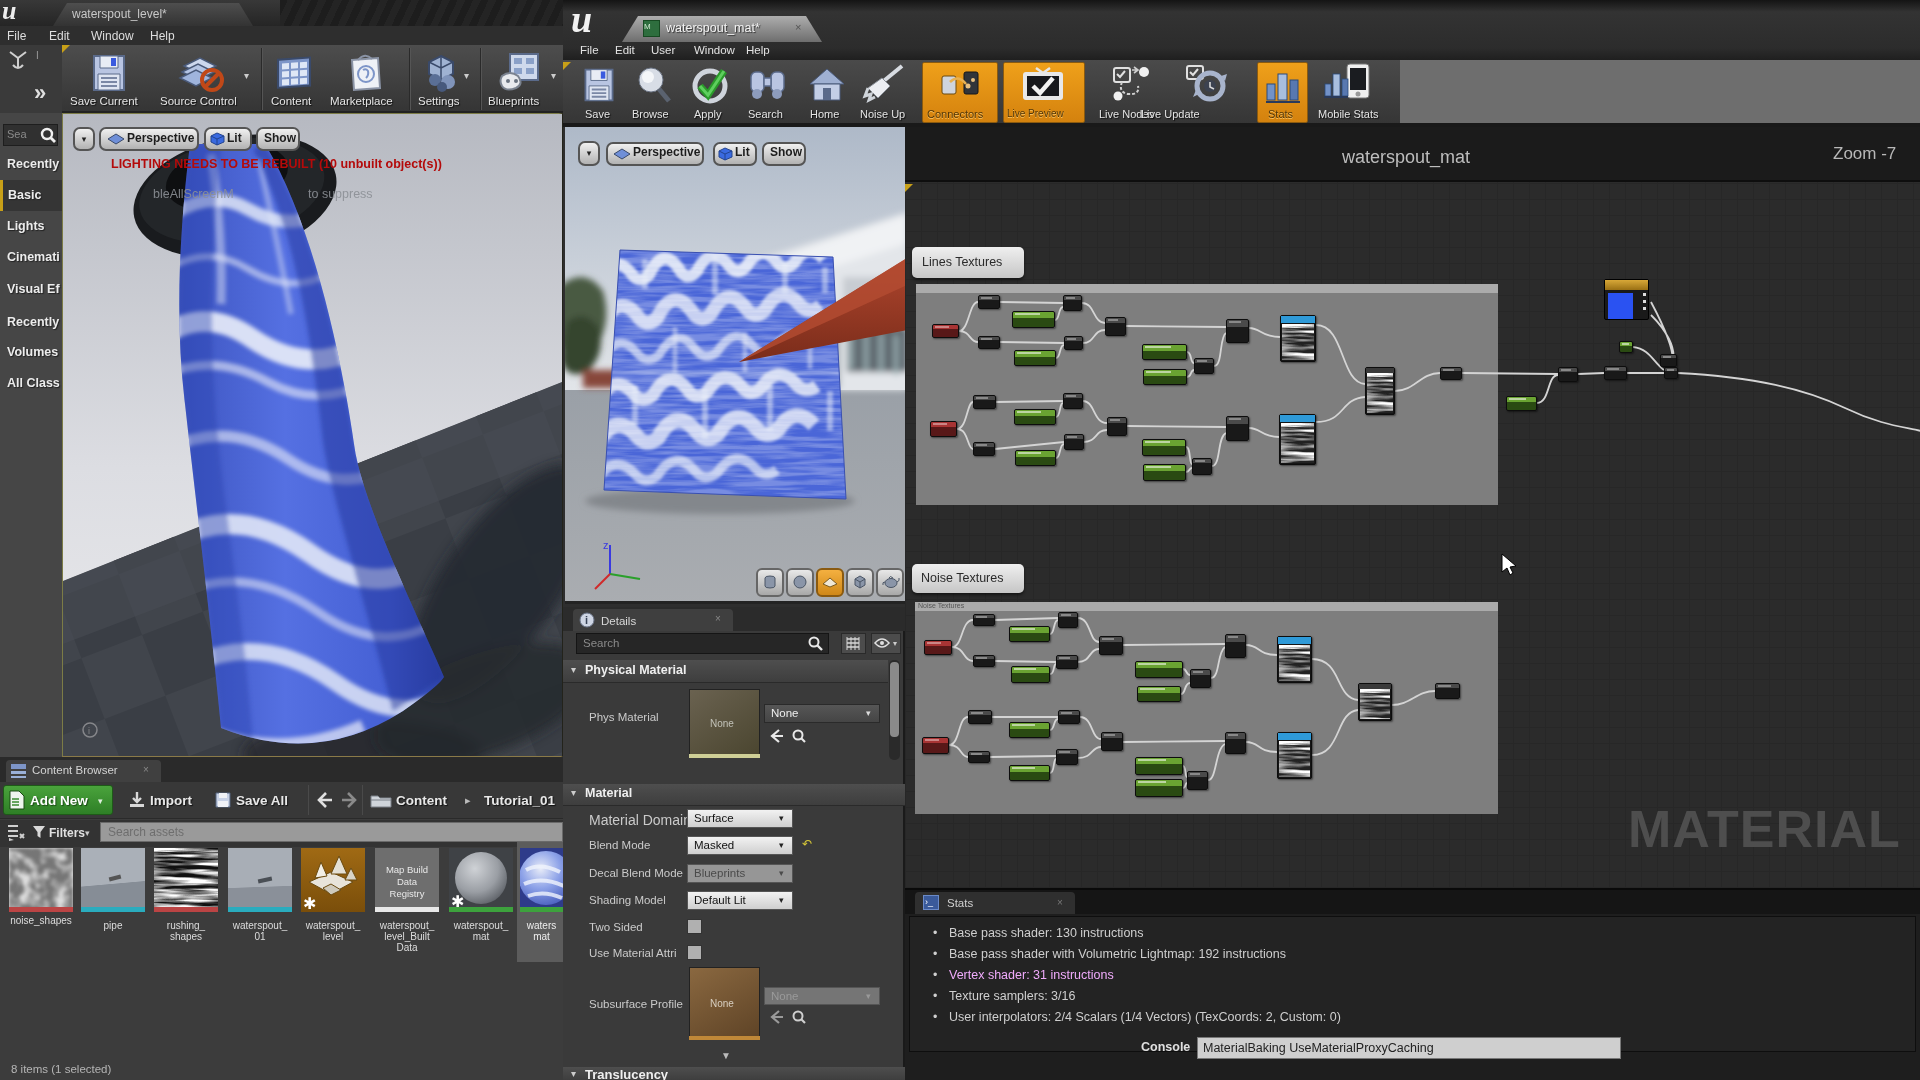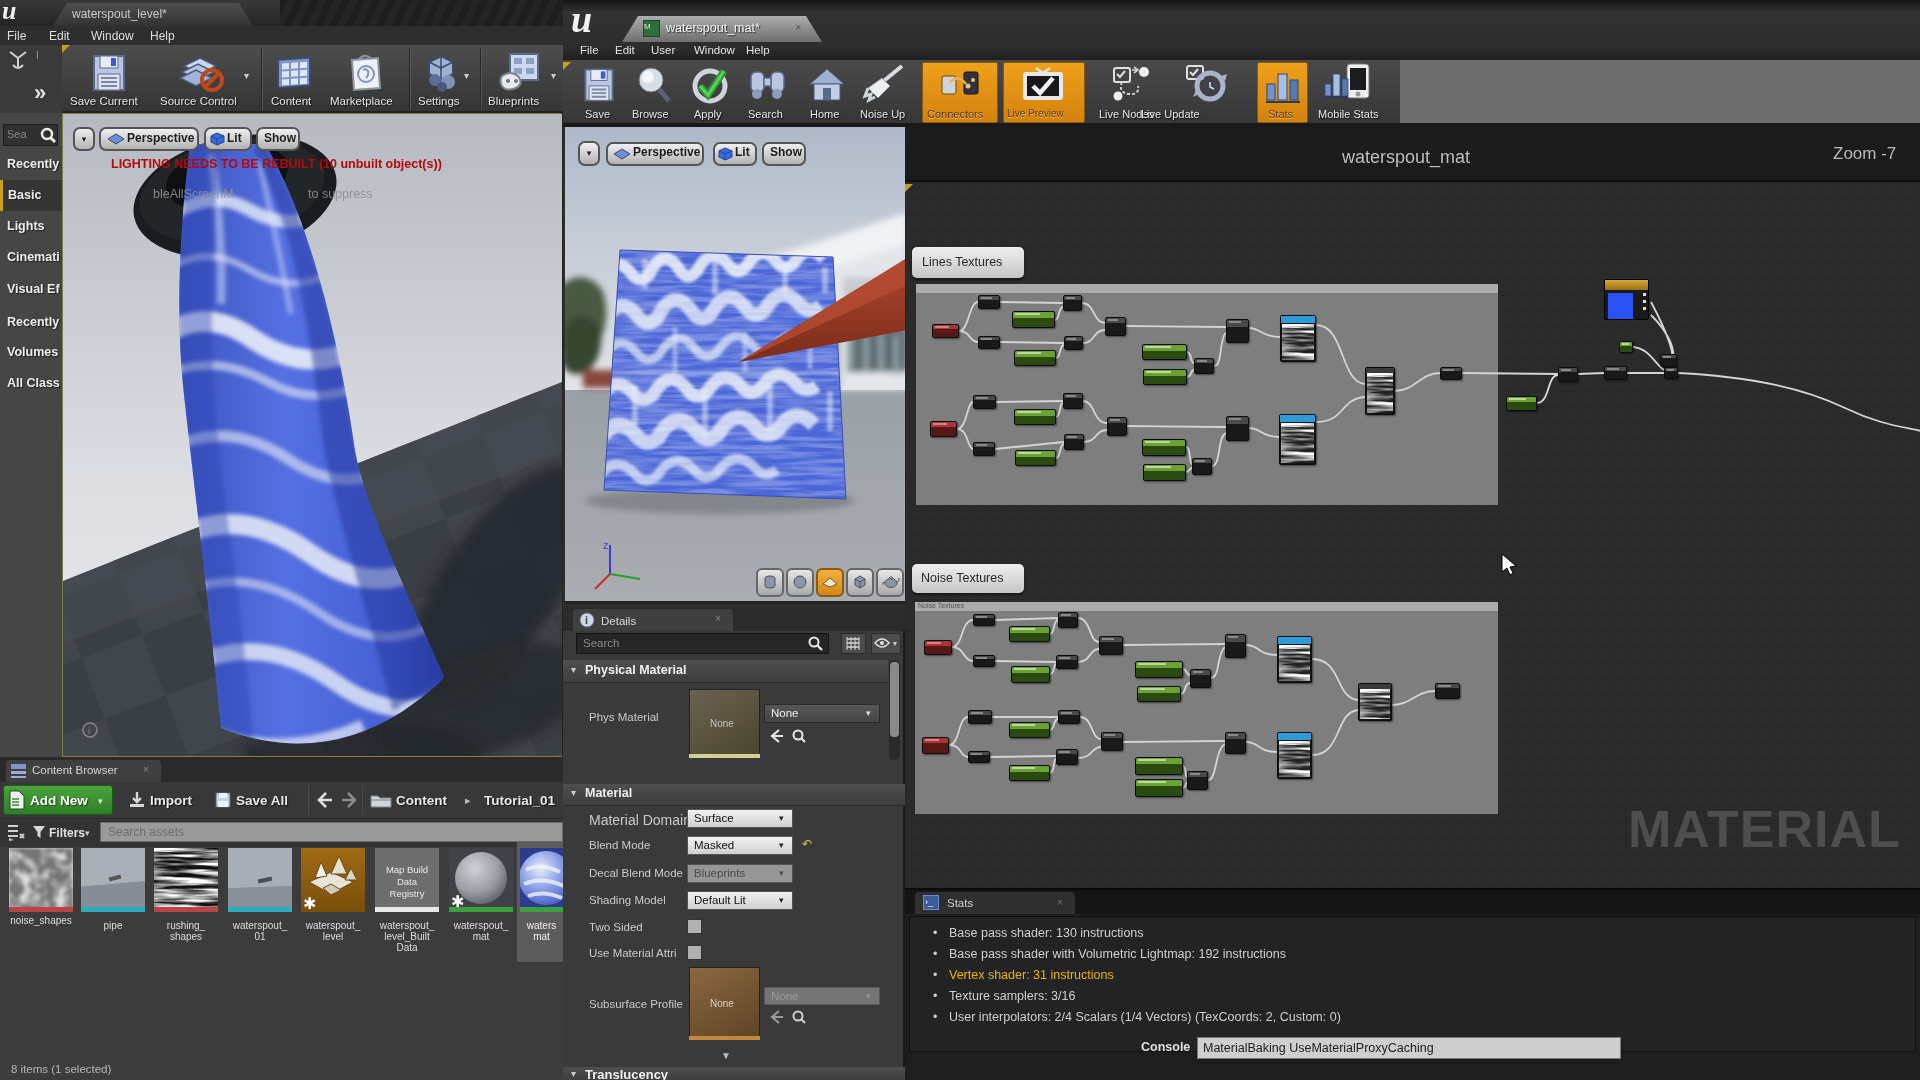--- a/index.html
+++ b/index.html
@@ -862,21 +862,21 @@
     <div class="abs" style="left:18px;top:5px;width:16px;height:15px;background:#3a5a9a;border:1px solid #6a8ac8"></div>
     <div class="tx" style="left:20px;top:7px;font-size:9px;color:#fff">›_</div>
     <div class="tx" style="left:42px;top:7px;font-size:11.5px;color:#d0d0d0">Stats</div>
     <div class="tx" style="left:152px;top:7px;font-size:10px;color:#777">×</div>
     <div class="abs" style="left:4px;top:26px;width:1007px;height:136px;background:#232323;border:1px solid #0e0e0e"></div>
     <div class="tx" style="left:28px;top:36px;font-size:12.5px;color:#cfcfcf">•</div>
         <div class="tx" style="left:44px;top:36px;font-size:12.5px;color:#cfcfcf">Base pass shader: 130 instructions</div>
     <div class="tx" style="left:28px;top:57px;font-size:12.5px;color:#cfcfcf">•</div>
         <div class="tx" style="left:44px;top:57px;font-size:12.5px;color:#cfcfcf">Base pass shader with Volumetric Lightmap: 192 instructions</div>
     <div class="tx" style="left:28px;top:78px;font-size:12.5px;color:#cfcfcf">•</div>
-        <div class="tx" style="left:44px;top:78px;font-size:12.5px;color:#eab308">Vertex shader: 31 instructions</div>
+        <div class="tx" style="left:44px;top:78px;font-size:12.5px;color:#f0abfc">Vertex shader: 31 instructions</div>
     <div class="tx" style="left:28px;top:99px;font-size:12.5px;color:#cfcfcf">•</div>
         <div class="tx" style="left:44px;top:99px;font-size:12.5px;color:#cfcfcf">Texture samplers: 3/16</div>
     <div class="tx" style="left:28px;top:120px;font-size:12.5px;color:#cfcfcf">•</div>
         <div class="tx" style="left:44px;top:120px;font-size:12.5px;color:#cfcfcf">User interpolators: 2/4 Scalars (1/4 Vectors) (TexCoords: 2, Custom: 0)</div>
     <div class="tx" style="left:236px;top:150px;font-size:12.5px;font-weight:bold;color:#e0e0e0">Console</div>
     <div class="abs" style="left:292px;top:147px;width:424px;height:22px;background:#cfcfcf;border:1px solid #777"></div>
     <div class="tx" style="left:298px;top:151px;font-size:12.5px;color:#222">MaterialBaking UseMaterialProxyCaching</div>
   </div>
 
   <div id="rstats"></div>

